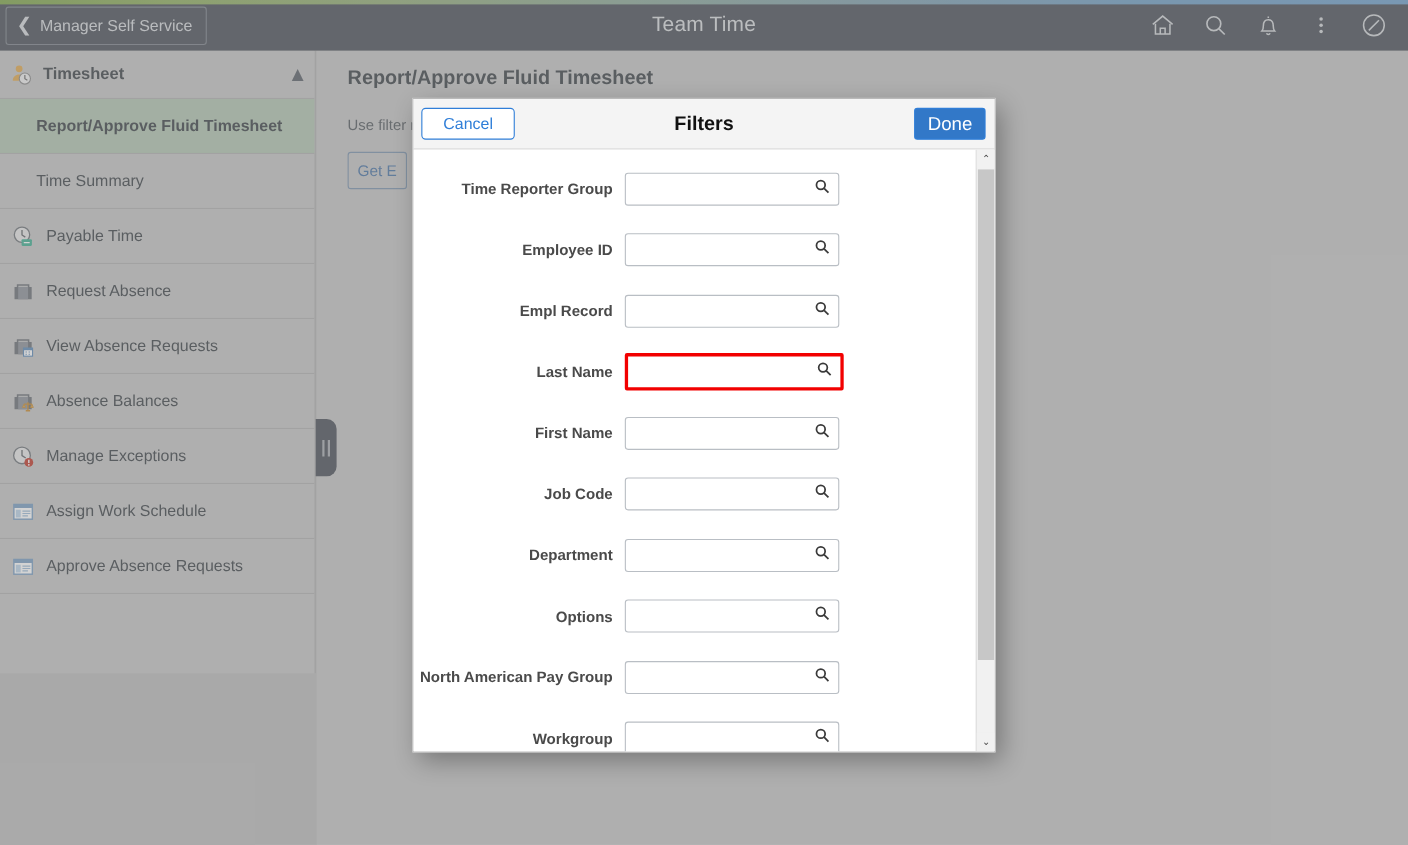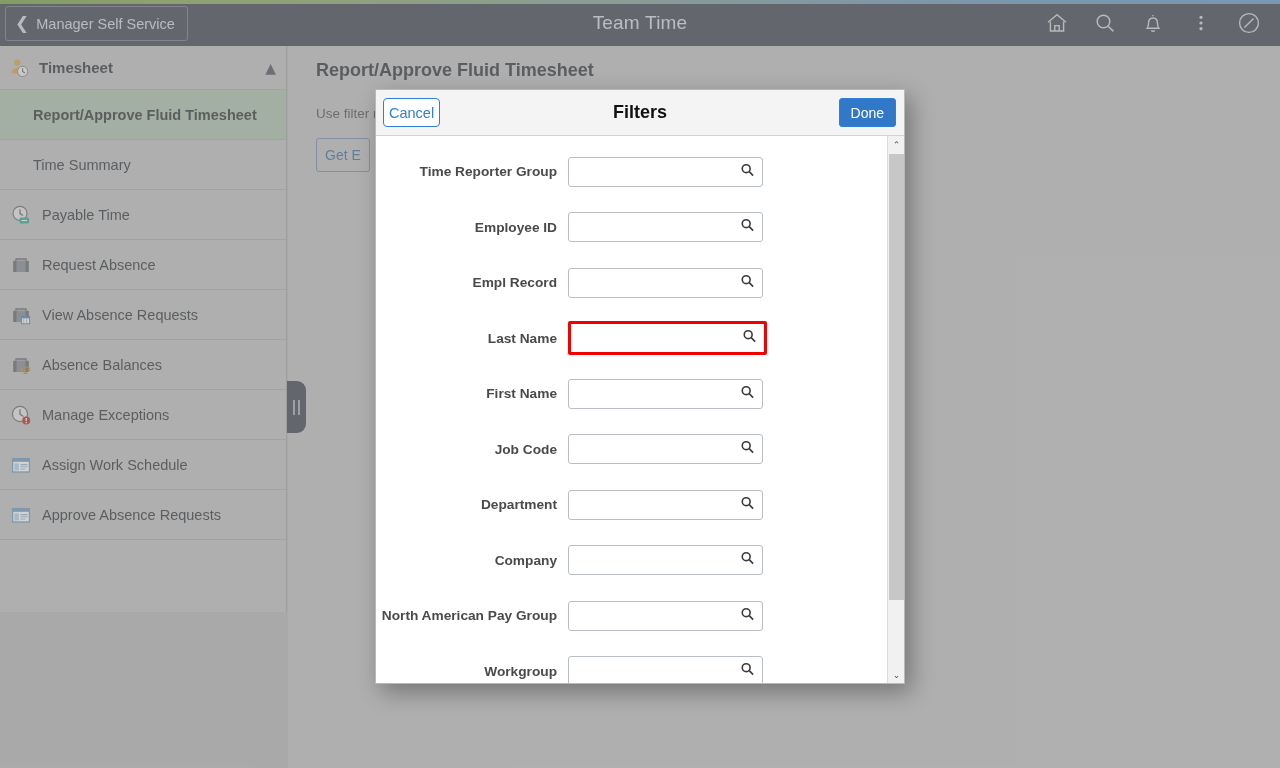--- a/index.html
+++ b/index.html
@@ -135,34 +135,34 @@
   }
   #modal-header {
     height: 46px; flex: 0 0 46px;
     background: #f4f4f4;
     border-bottom: 1px solid #d2d2d2;
     position: relative;
     display: flex; align-items: center;
   }
   #cancel-btn {
     position: absolute; left: 7px; top: 8px;
-    height: 29px; padding: 0 5px;
+    height: 29px; padding: 0 19px;
     border: 1px solid #2f7ed8; border-radius: 4px;
     background: #fff; color: #2f7ed8; font-size: 14.5px;
     display: flex; align-items: center; cursor: pointer;
   }
   #modal-title {
     width: 100%; text-align: center;
     font-size: 18px; font-weight: bold; color: #111;
   }
   #done-btn {
     position: absolute; right: 8px; top: 8px;
     height: 29px; padding: 0 11px;
     border: 1px solid #2f7ed8; border-radius: 3px;
-    background: #3278c8; color: #fff; font-size: 14px;
+    background: #3278c8; color: #fff; font-size: 17px;
     display: flex; align-items: center; cursor: pointer;
   }
   #modal-body {
     flex: 1 1 auto; position: relative; overflow: hidden; background: #fff;
   }
   #fields {
     position: absolute; left: 0; top: 0; width: 508px; padding-top: 8px;
   }
   .field-row {
     display: flex; align-items: center; height: 55.5px;
@@ -413,21 +413,21 @@
               </svg></span></div>
         </div>
         <div class="field-row">
           <div class="field-label">Department</div>
           <div class="field-input"><input type="text" placeholder="" style=""><span class="mag"><svg width="15" height="15" viewBox="0 0 16 16" fill="none" stroke="#3a3a3a" stroke-width="1.7">
                 <circle cx="6.6" cy="6.6" r="4.2"></circle>
                 <path d="M9.8 9.8 14 14"></path>
               </svg></span></div>
         </div>
         <div class="field-row">
-          <div class="field-label">Company</div>
+          <div class="field-label">Options</div>
           <div class="field-input"><input type="text" placeholder="" style=""><span class="mag"><svg width="15" height="15" viewBox="0 0 16 16" fill="none" stroke="#3a3a3a" stroke-width="1.7">
                 <circle cx="6.6" cy="6.6" r="4.2"></circle>
                 <path d="M9.8 9.8 14 14"></path>
               </svg></span></div>
         </div>
         <div class="field-row">
           <div class="field-label">North American Pay Group</div>
           <div class="field-input"><input type="text" placeholder="" style=""><span class="mag"><svg width="15" height="15" viewBox="0 0 16 16" fill="none" stroke="#3a3a3a" stroke-width="1.7">
                 <circle cx="6.6" cy="6.6" r="4.2"></circle>
                 <path d="M9.8 9.8 14 14"></path>

